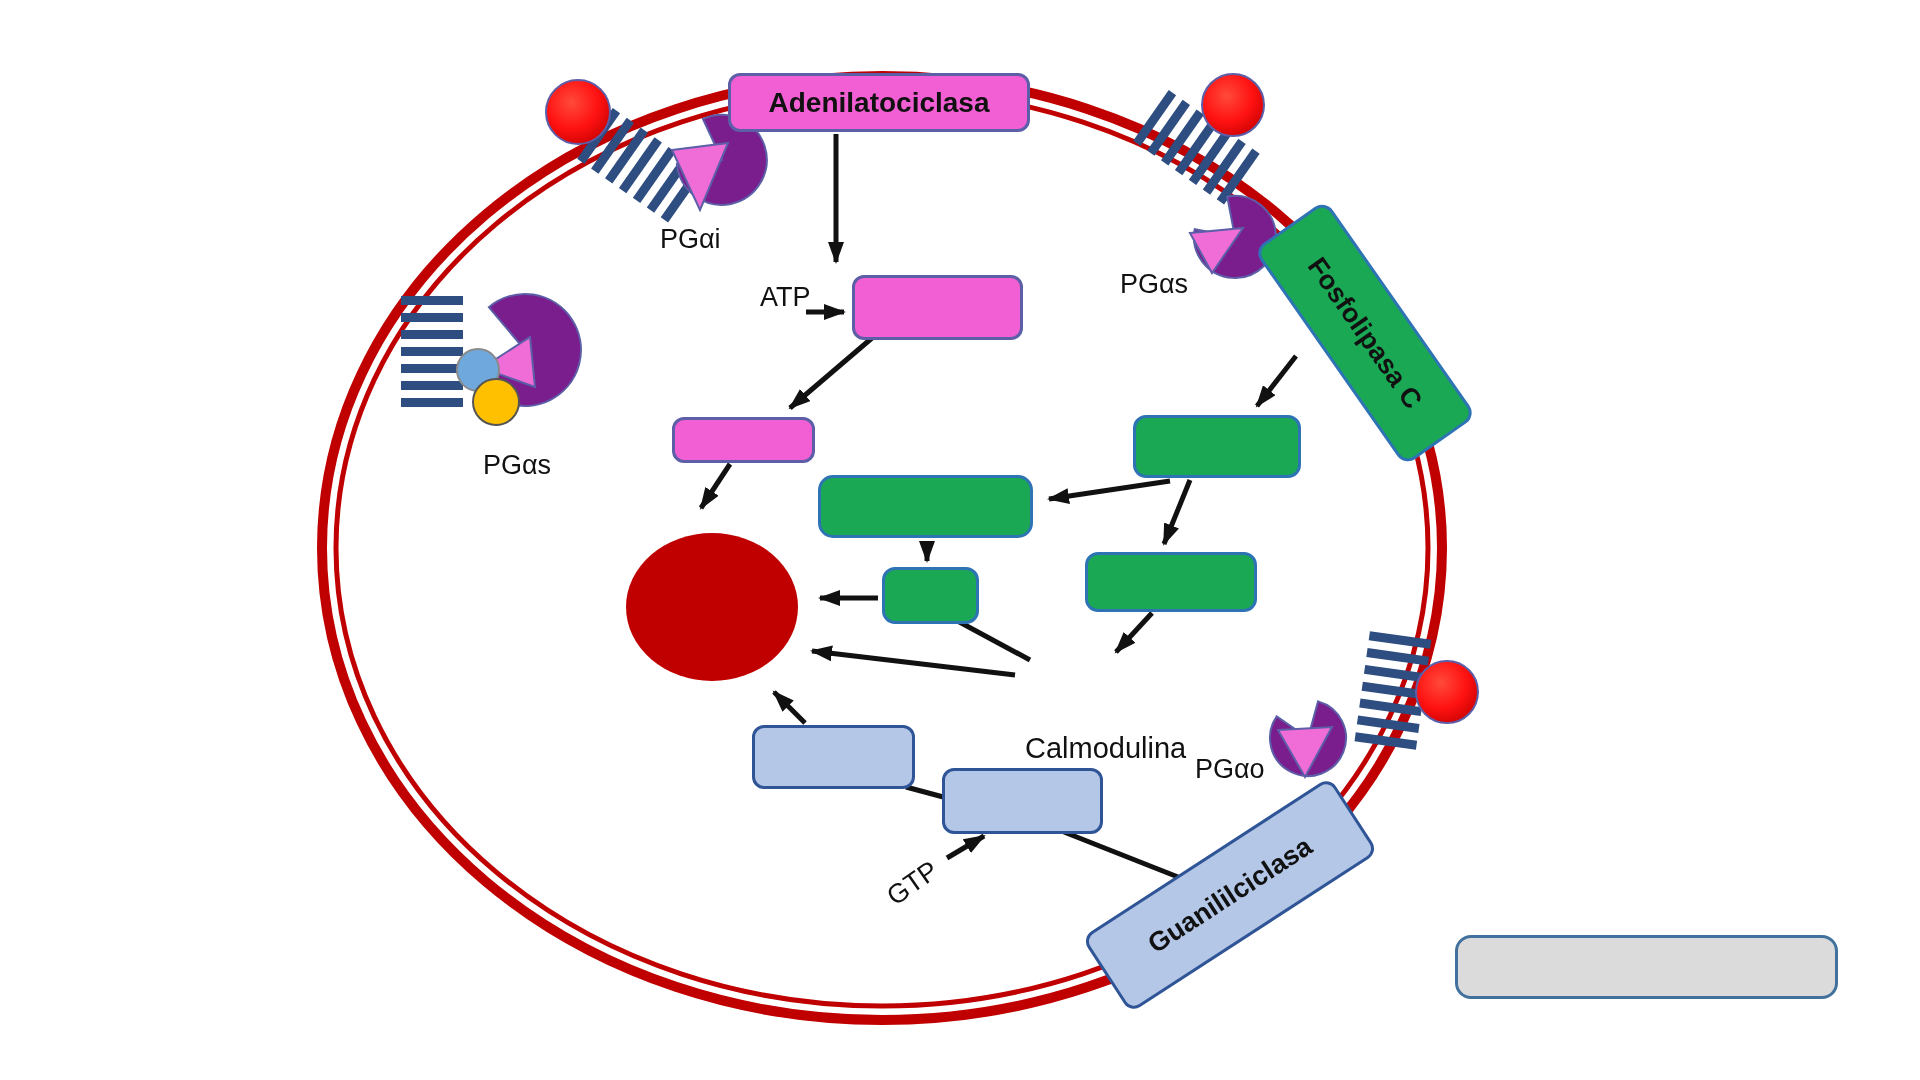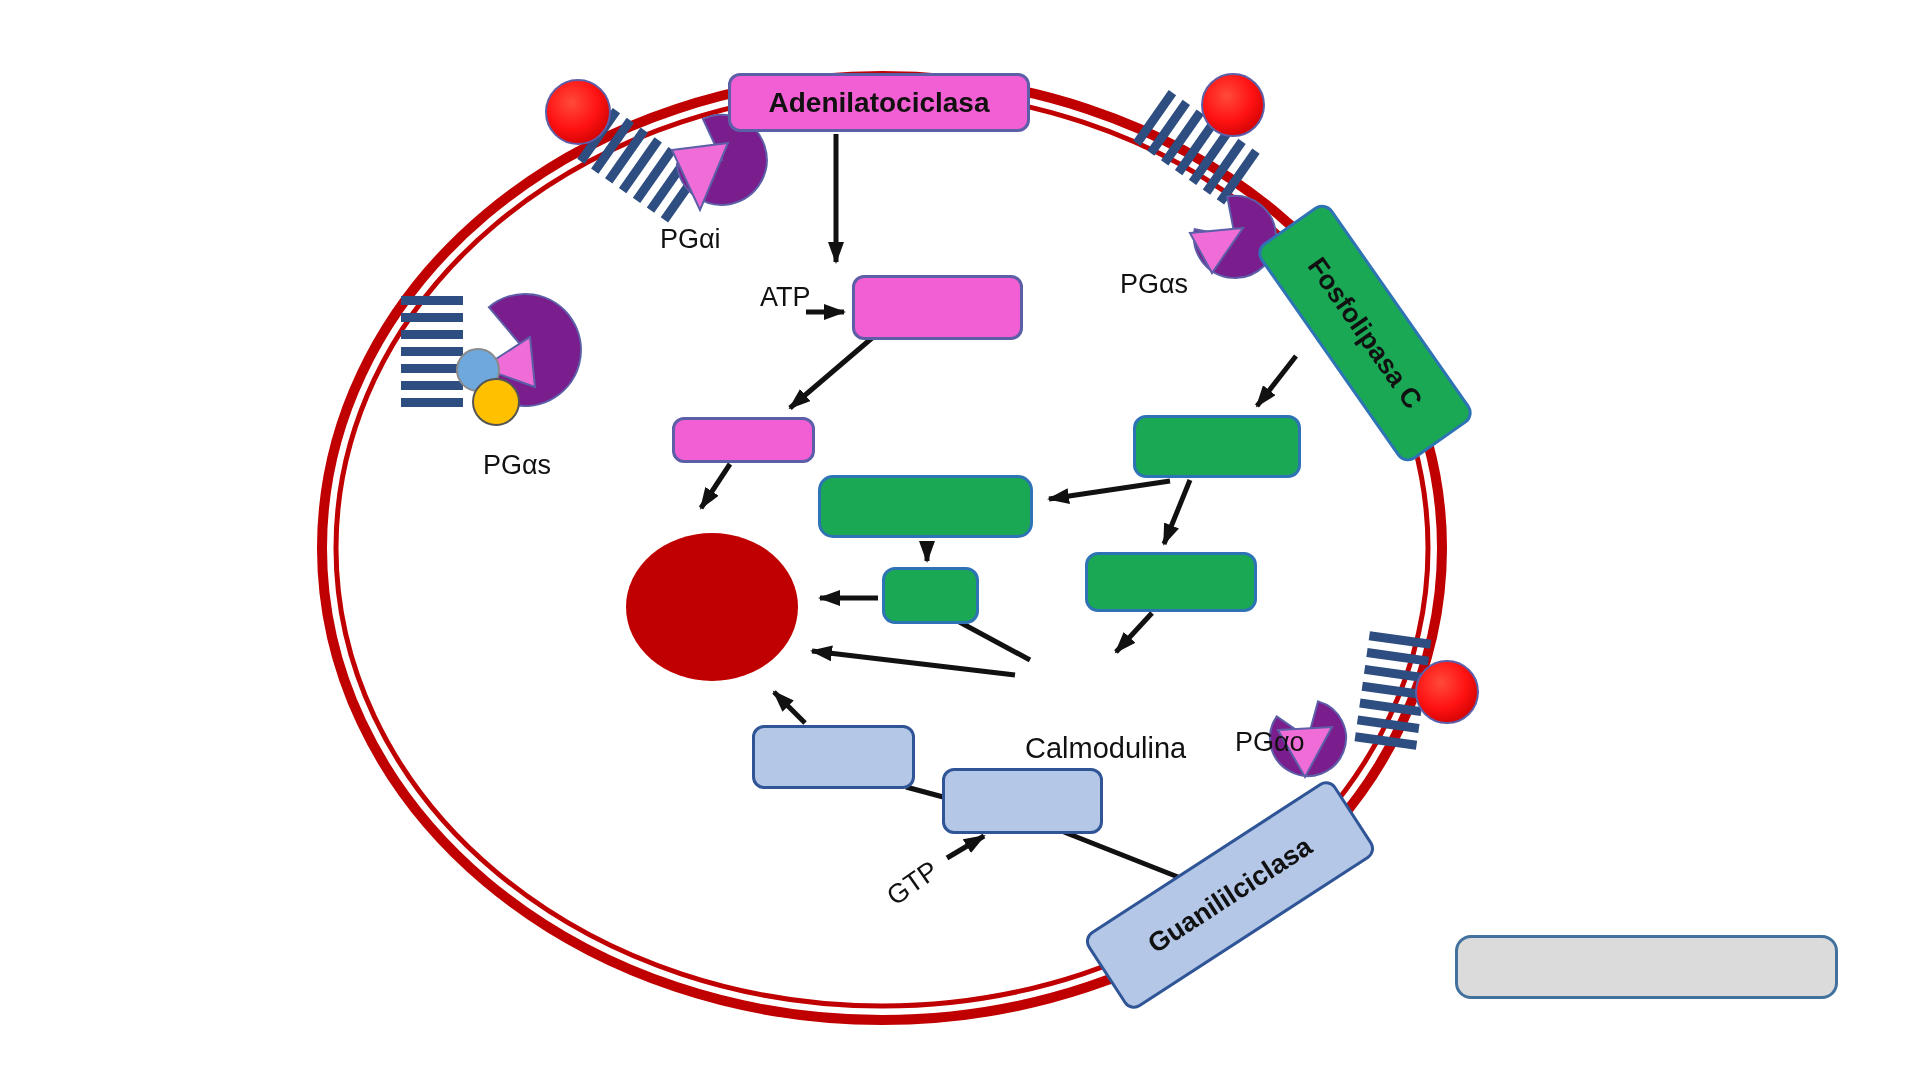--- a/index.html
+++ b/index.html
@@ -149,18 +149,18 @@
 <div class="box green" style="left:1133px;top:415px;width:168px;height:63px;"></div>
 <div class="box green" style="left:882px;top:567px;width:97px;height:57px;"></div>
 <div class="box green" style="left:1085px;top:552px;width:172px;height:60px;"></div>
 <div class="box blue" style="left:752px;top:725px;width:163px;height:64px;"></div>
 <div class="box blue" style="left:942px;top:768px;width:161px;height:66px;"></div>
 <div class="box gray" style="left:1455px;top:935px;width:383px;height:64px;"></div>
 
 <div class="lbl" style="left:660px;top:224px;">PGαi</div>
 <div class="lbl" style="left:1120px;top:269px;">PGαs</div>
 <div class="lbl" style="left:483px;top:450px;">PGαs</div>
-<div class="lbl" style="left:1195px;top:727px;margin-left:40px;">PGαo</div>
+<div class="lbl" style="left:1195px;top:754px;">PGαo</div>
 <div class="lbl" style="left:750px;top:282px;margin-left:10px;">ATP</div>
 <div class="lbl" style="left:885px;top:868px;transform:rotate(-35deg);">GTP</div>
 <div class="lbl big" style="left:1025px;top:692px;margin-top:40px;">Calmodulina</div>
 
 </div>
 
 </body></html>

